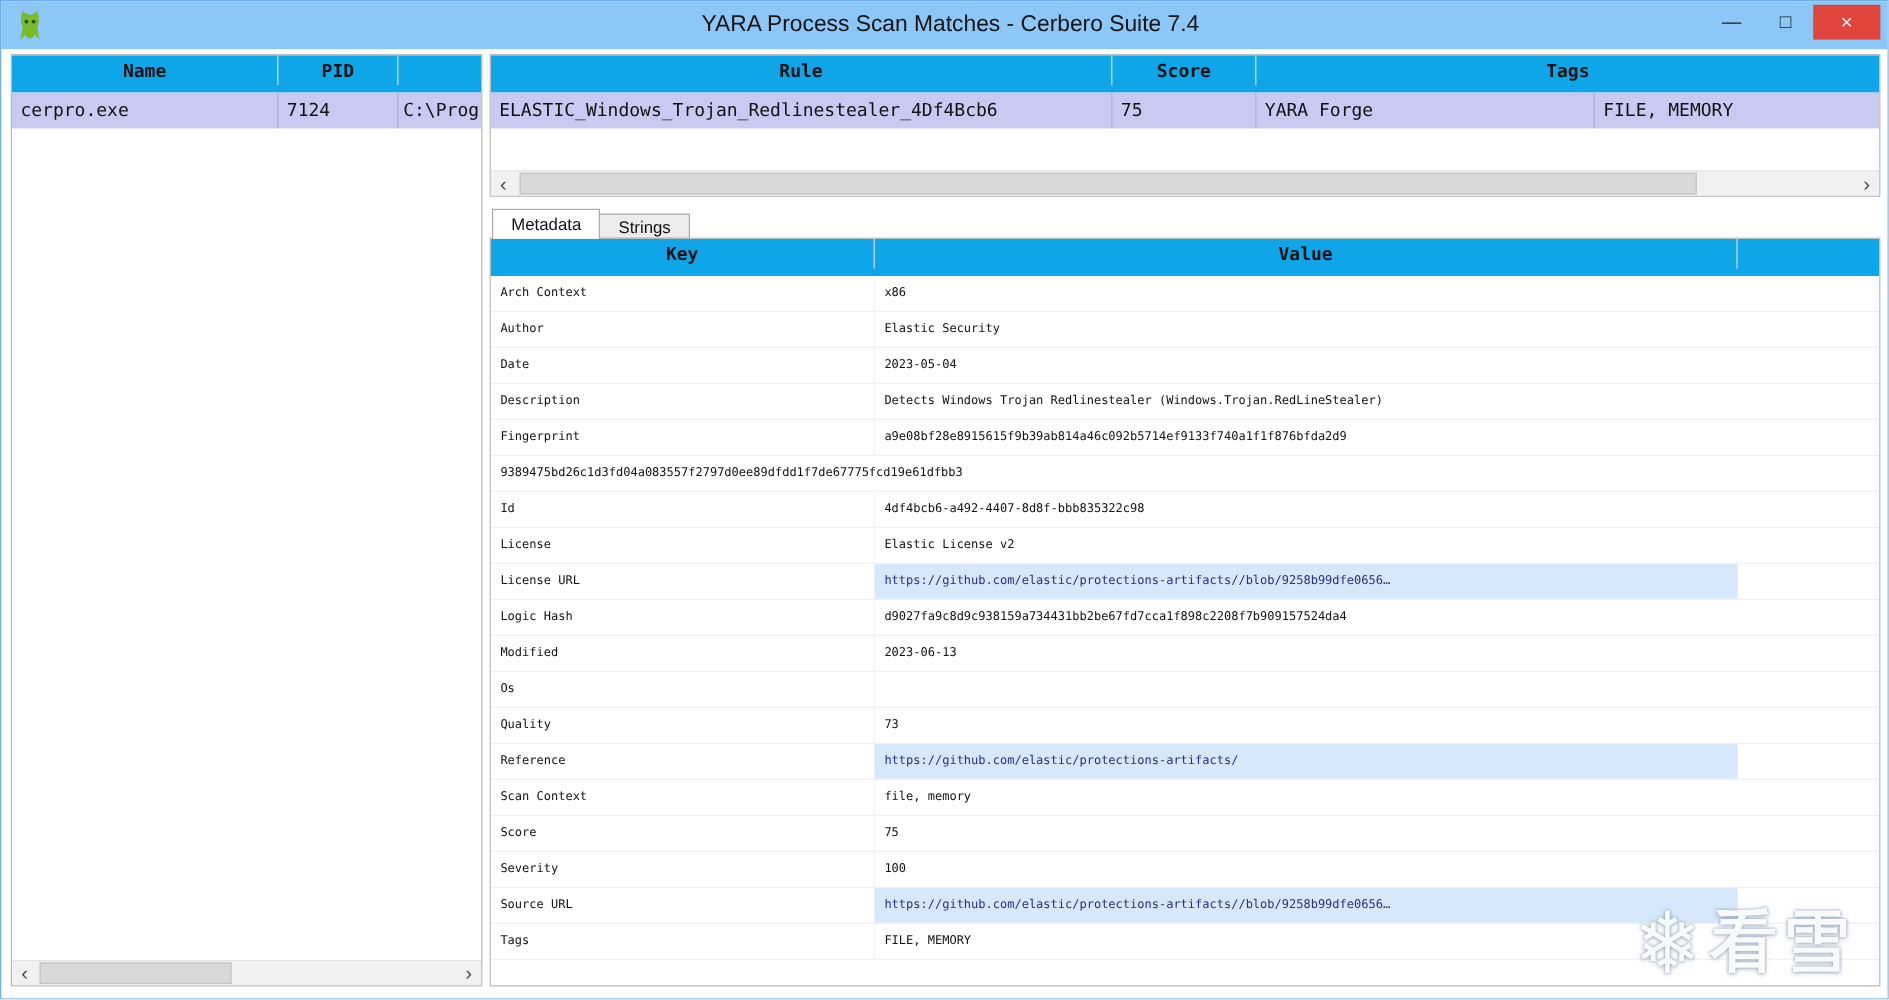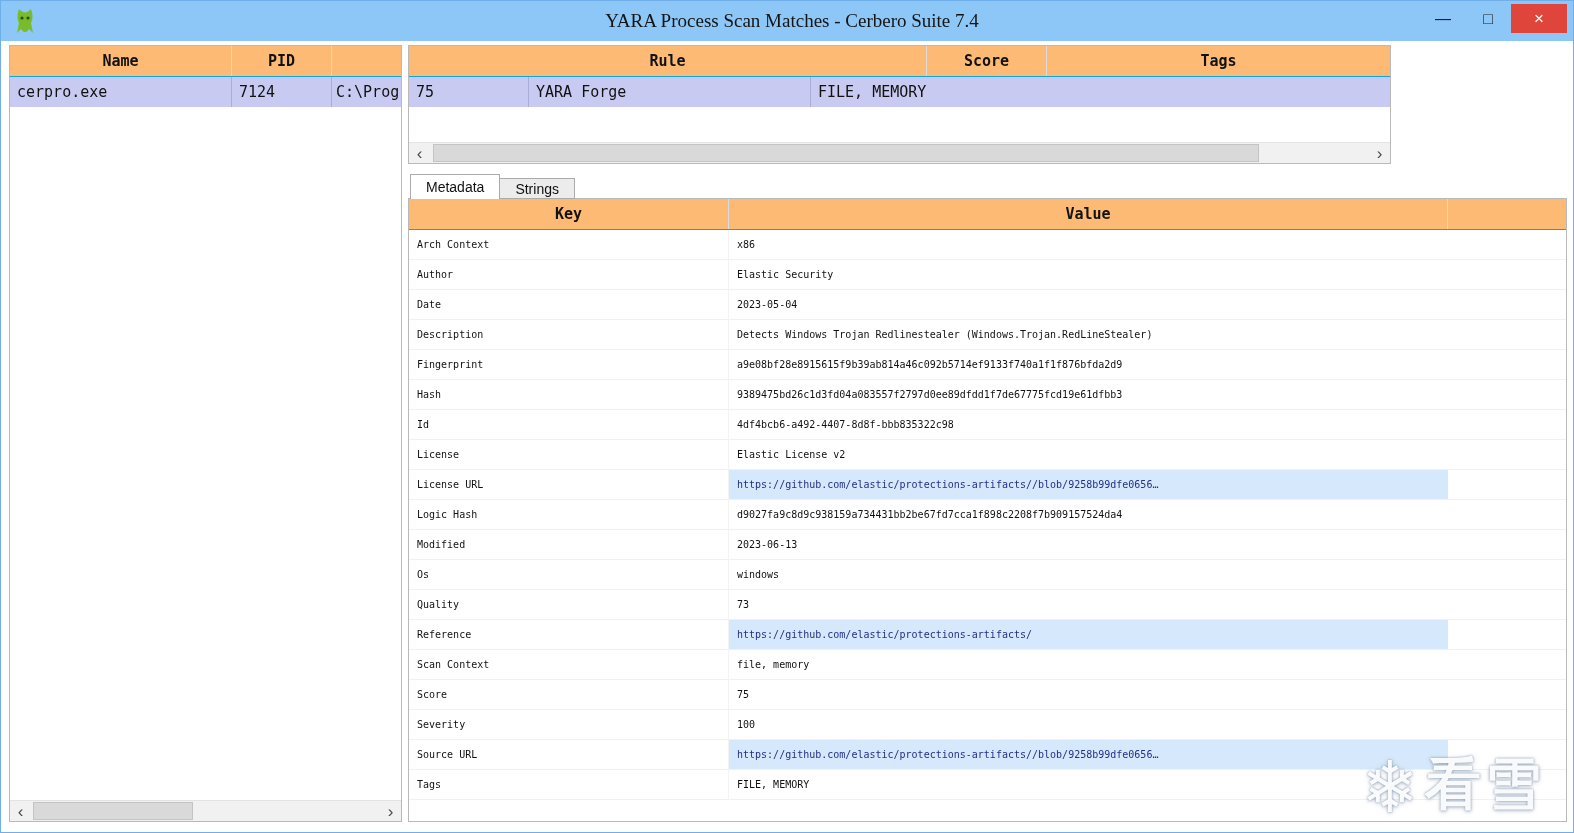--- a/index.html
+++ b/index.html
@@ -5,48 +5,48 @@
   * { margin:0; padding:0; box-sizing:border-box; }
   html,body { width:1574px; height:833px; overflow:hidden; }
   body { font-family:"DejaVu Sans Mono", monospace; background:#fff; position:relative; }
 
   .window { position:absolute; inset:0; border:1px solid #6FAEE8; background:#fff; }
 
   
   .titlebar { position:absolute; left:0; top:0; right:0; height:40px; background:var(--titlebar,#8CC7F8); }
   .app-icon { position:absolute; left:12px; top:6px; width:24px; height:28px; }
   .title { position:absolute; left:10px; right:0; top:0; height:40px; line-height:40px; text-align:center;
-           font-family:Liberation Serif, serif; font-size:19px; color:#141414; }
+           font-family:Liberation Sans, sans-serif; font-size:19px; color:#141414; }
   .win-controls { position:absolute; top:3px; right:6px; display:flex; gap:1px; }
   .wbtn { width:44px; height:29px; display:flex; align-items:center; justify-content:center;
           font-family:"Liberation Sans", sans-serif; font-size:16px; color:#1b1b1b; cursor:default; }
   .wbtn.close { width:56px; background:var(--close-button,#E0443C); color:#fff; font-size:17px; }
 
   
   .panel { position:absolute; background:#fff; border:1px solid #B9B9B9; overflow:hidden; }
-  .thead { display:flex; height:31px; background:#fdba74; border-bottom:1px solid #0ea5e9;
+  .thead { display:flex; height:31px; background:#0ea5e9; border-bottom:6px solid #0ea5e9;
            font-weight:bold; font-size:15px; color:#111; }
   .th { display:flex; align-items:center; justify-content:center; border-right:1px solid #DCDCDC;
         overflow:hidden; white-space:nowrap; }
   .th:last-child { border-right:none; }
   .trow { display:flex; height:30px; font-size:15px; color:#111; }
   .trow.selected { background:var(--selection,#CACAF0); }
   .td { display:flex; align-items:center; padding:0 7px; overflow:hidden; white-space:nowrap; height:100%; }
   .trow.selected .td { border-right:1px solid rgba(40,40,110,0.18); }
   .trow.selected .td:last-child { border-right:none; }
 
   
   .process-panel { left:8px; top:44px; width:393px; height:777px; }
   .col-pname { width:222px; }
   .col-ppid  { width:100px; }
   .col-ppath { flex:1; }
   .process-panel .td.col-ppath { padding:0 4px; }
 
   
-  .matches-panel { left:407px; top:44px; width:983px; height:119px; }
+  .matches-panel { left:407px; top:44px; width:1159px; height:119px; }
   .col-rule { width:518px; }
   .col-score { width:120px; }
   .col-ns { width:282px; }
   .col-tags { flex:1; }
 
   
   .hscroll { position:absolute; left:0; right:0; bottom:0; height:21px; background:#F1F1F1;
              border-top:1px solid #E3E3E3; display:flex; align-items:stretch; }
   .sarrow { width:21px; display:flex; align-items:center; justify-content:center;
             font-family:"Liberation Sans", sans-serif; font-size:17px; line-height:1; color:#4a4a4a; }
@@ -124,20 +124,21 @@
     </div>
   </div>
 
   <div class="panel matches-panel">
     <div class="thead">
       <div class="th col-rule">Rule</div>
       <div class="th col-score">Score</div>
       <div class="th col-tags">Tags</div>
     </div>
     <div class="trow selected">
+      <div class="td col-rule">ELASTIC_Windows_Trojan_Redlinestealer_4Df4Bcb6</div>
       <div class="td col-score">75</div>
       <div class="td col-ns">YARA Forge</div>
       <div class="td col-tags">FILE, MEMORY</div>
     </div>
     <div class="hscroll">
       <div class="sarrow">‹</div>
       <div class="strack">
         <div class="sthumb matches-thumb"></div>
       </div>
       <div class="sarrow">›</div>
@@ -180,21 +181,20 @@
     <div class="rest"></div>
   </div>
 
   <div class="meta-row">
     <div class="k">Fingerprint</div>
     <div class="v">a9e08bf28e8915615f9b39ab814a46c092b5714ef9133f740a1f1f876bfda2d9</div>
     <div class="rest"></div>
   </div>
 
   <div class="meta-row">
-    <div class="k">Hash</div>
     <div class="v">9389475bd26c1d3fd04a083557f2797d0ee89dfdd1f7de67775fcd19e61dfbb3</div>
     <div class="rest"></div>
   </div>
 
   <div class="meta-row">
     <div class="k">Id</div>
     <div class="v">4df4bcb6-a492-4407-8d8f-bbb835322c98</div>
     <div class="rest"></div>
   </div>
 
@@ -217,21 +217,20 @@
   </div>
 
   <div class="meta-row">
     <div class="k">Modified</div>
     <div class="v">2023-06-13</div>
     <div class="rest"></div>
   </div>
 
   <div class="meta-row">
     <div class="k">Os</div>
-    <div class="v">windows</div>
     <div class="rest"></div>
   </div>
 
   <div class="meta-row">
     <div class="k">Quality</div>
     <div class="v">73</div>
     <div class="rest"></div>
   </div>
 
   <div class="meta-row">

